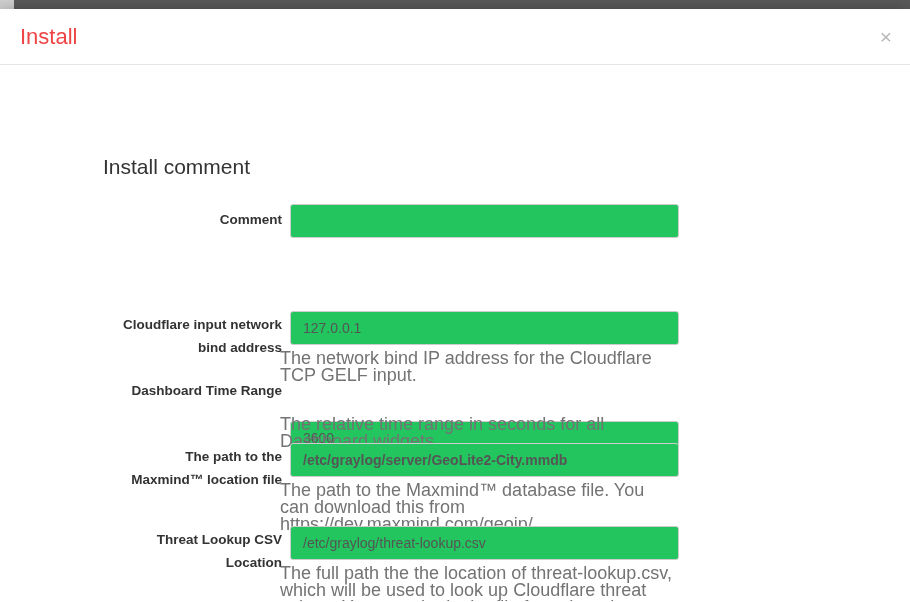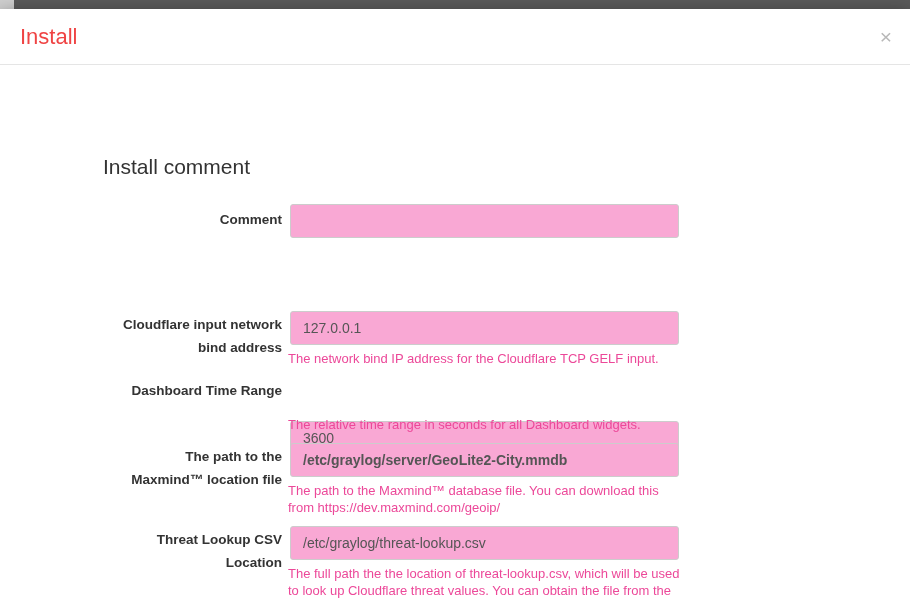--- a/index.html
+++ b/index.html
@@ -120,29 +120,29 @@
     left: 290px;
     width: 389px;
     height: 34px;
     box-sizing: border-box;
     border: 1px solid #cccccc;
     border-radius: 3px;
     padding: 6px 12px;
     font-size: 14px;
     color: #555555;
     font-family: "Liberation Sans", sans-serif;
-    background: #f9a8d4;
+    background: #22c55e;
     outline: none;
   }
   .help-text {
     position: absolute;
-    left: 288px;
+    left: 280px;
     width: 395px;
-    font-size: 13px;
-    color: #ec4899;
+    font-size: 18px;
+    color: #737373;
     line-height: 17px;
   }
 
   
   .row-comment      { top: 139px; }
   .row-comment .form-label { top: 4px; }
   .row-comment .form-control { top: 0; }
 
   .row-cloudflare   { top: 246px; }
   .row-cloudflare .form-label { top: 2px; }

